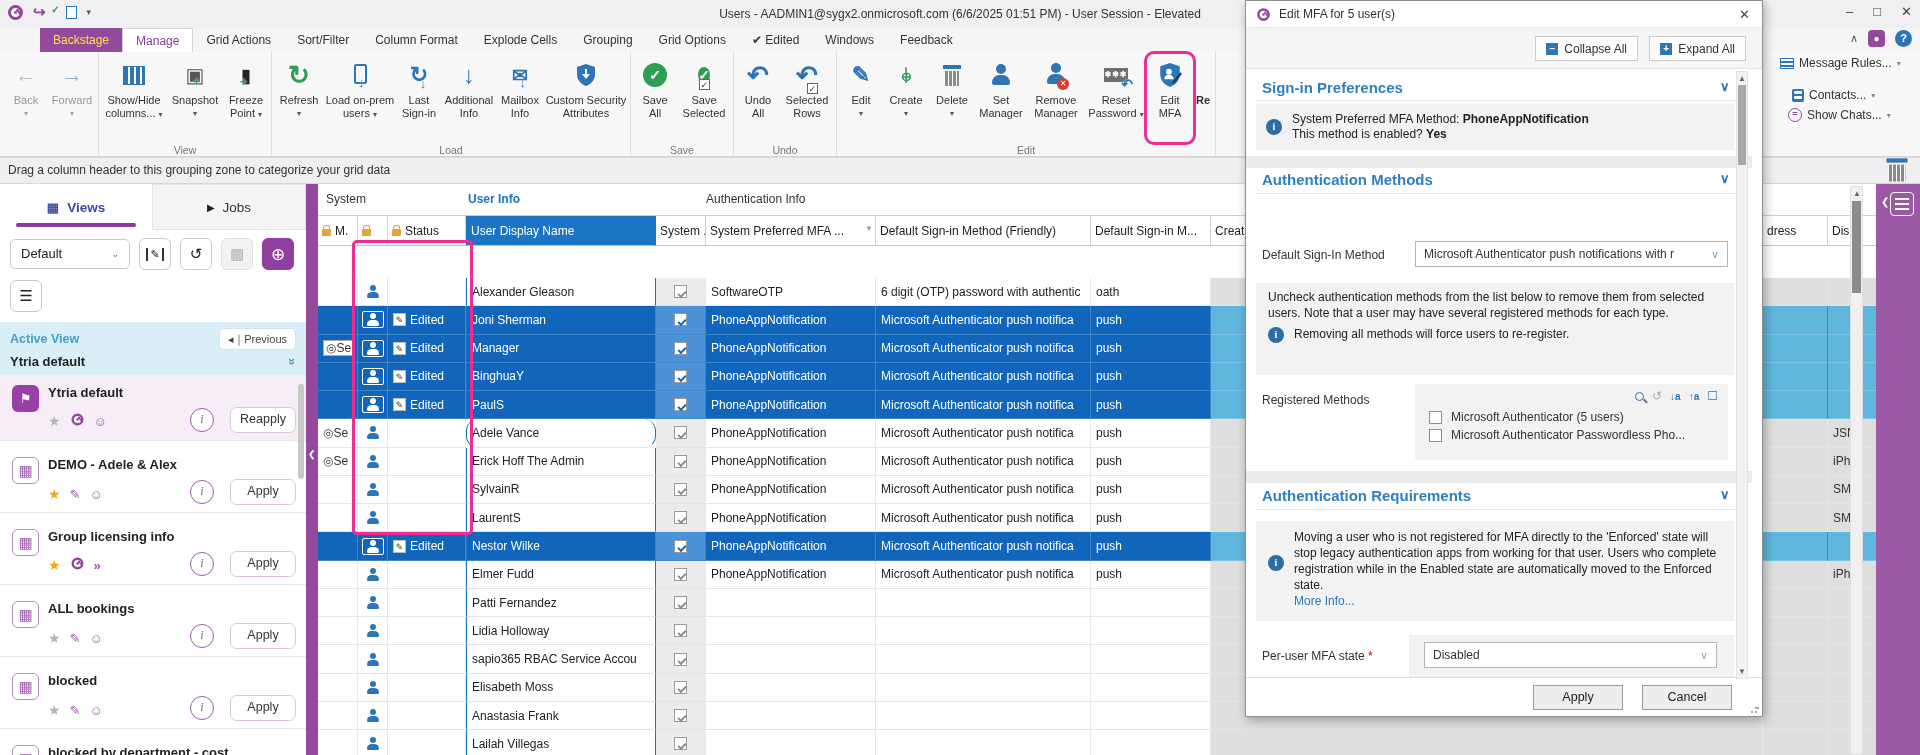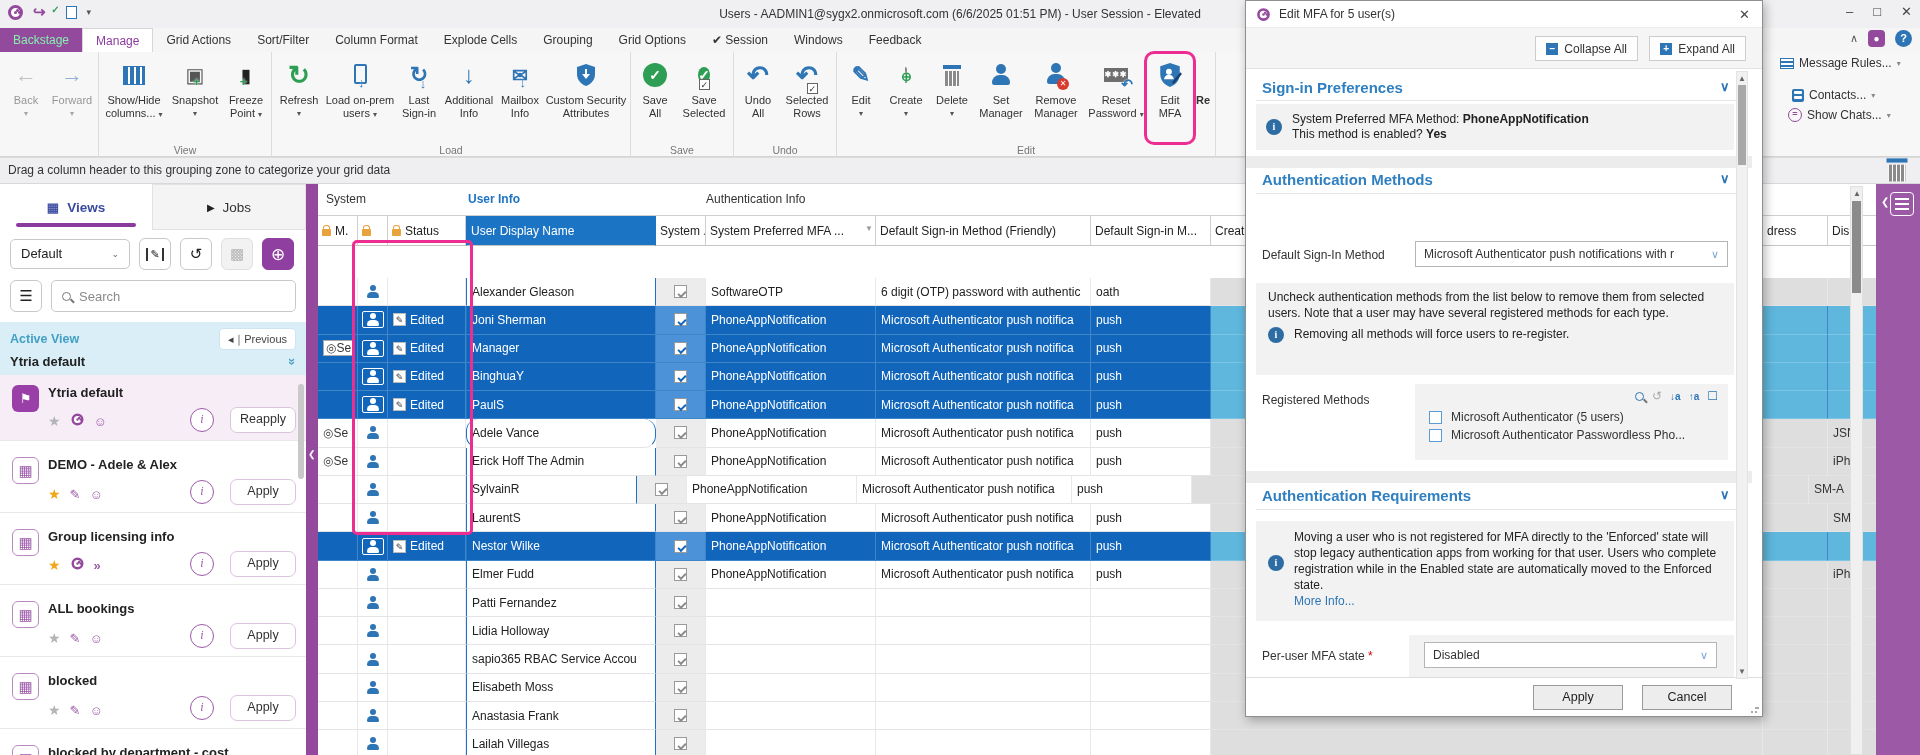--- a/index.html
+++ b/index.html
@@ -23,21 +23,21 @@
 #wbtns { top:4px; right:8px; display:flex; gap:20px; color:#444; font-size:13px; }
 #wbtns span{ cursor:default; }
 #helpr { top:30px; right:8px; display:flex; gap:10px; align-items:center; }
 .chev-up { color:#555; font-size:11px; }
 .pbadge { display:inline-block; width:17px; height:17px; border-radius:4px; background:#93499c; color:#fff; text-align:center; line-height:17px; font-size:10px; }
 .qmark { display:inline-block; width:17px; height:17px; border-radius:50%; background:#2e75b6; color:#fff; text-align:center; line-height:17px; font-size:11px; font-weight:bold; }
 
 
 #tabs { left:0; top:28px; height:24px; width:1260px; display:flex; }
 .tab { padding:0 13px; line-height:24px; font-size:12px; color:#333; white-space:nowrap; }
-.tab.backstage { background:#93499c; color:#86efac; }
+.tab.backstage { background:#93499c; color:#fde047;margin-left:40px; }
 .tab.active { background:#fff; color:#8b3a9e; border:1px solid #d6d6d6; border-bottom:none; }
 
 
 #ribbon { left:0; top:52px; width:1920px; height:105px; background:#f8f7f8; border-bottom:1px solid #d4d4d4; }
 #ribbon-groups { display:flex; height:105px; align-items:stretch; padding-left:2px; }
 .rgroup { position:relative; border-right:1px solid #ddd; padding:2px 2px 14px 2px; display:flex; }
 .rbtns { display:flex; align-items:flex-start; }
 .rglabel { position:absolute; bottom:1px; left:0; right:0; text-align:center; font-size:10.5px; color:#777; }
 .rbtn { text-align:center; padding-top:5px; height:88px; position:relative; }
 .rbtn.highlight { box-shadow:0 0 0 3px #ee2d92; border-radius:7px; }
@@ -220,21 +220,21 @@
 
   <div class="abs" id="tabs">
       <span class="tab backstage">Backstage</span>
       <span class="tab active">Manage</span>
       <span class="tab">Grid Actions</span>
       <span class="tab">Sort/Filter</span>
       <span class="tab">Column Format</span>
       <span class="tab">Explode Cells</span>
       <span class="tab">Grouping</span>
       <span class="tab">Grid Options</span>
-      <span class="tab">✔ Session</span>
+      <span class="tab">✔ Edited</span>
       <span class="tab">Windows</span>
       <span class="tab">Feedback</span>
     </div>
 
   <div class="abs" id="ribbon">
     <div id="ribbon-groups">
         <div class="rgroup">
           <div class="rbtns">
             <div class="rbtn disabled" style="width: 44px;">
               <div class="ric">
@@ -440,24 +440,20 @@
         </div>
       <div class="sqbtn">
           <span style="border-left:2px solid #333;border-right:2px solid #333;padding:0 2px;font-size:11px">✎</span>
         </div>
       <div class="sqbtn">↺</div>
       <div class="sqbtn disabled">▩</div>
       <div class="sqbtn purple">⊕</div>
     </div>
     <div class="sbrow2">
       <div class="sqbtn">☰</div>
-      <div class="searchbox">
-          <span class="mag"></span>
-          <span>Search</span>
-        </div>
     </div>
     <div class="avbar">
       <span class="avlabel">Active View</span>
       <span class="prevbtn">◂｜<span>Previous</span></span>
     </div>
     <div class="avname">
       <span>Ytria default</span>
       <span class="dblchev">»</span>
     </div>
     <div id="sb-cards">
@@ -788,21 +784,21 @@
           <div class="gcell graycol" style="width: 89px; flex: 0 0 auto;">
             <span>iPhon</span>
           </div>
         </div>
         <div class="grow">
           <div class="gcell" style="width: 40px; flex: 0 0 auto;"></div>
           <div class="gcell" style="width: 30px; flex: 0 0 auto; justify-content: center;">
             <span class="gp"></span>
           </div>
           <div class="gcell" style="width: 78px; flex: 0 0 auto;"></div>
-          <div class="gcell namecol" style="width: 171px; flex: 0 0 auto;">
+          <div class="gcell namecol" style="width: 190px; flex: 0 0 auto;">
             <span>SylvainR</span>
           </div>
           <div class="gcell ckcol" style="width: 50px; flex: 0 0 auto;">
             <span class="cbx"></span>
           </div>
           <div class="gcell" style="width: 170px; flex: 0 0 auto;">
             <span>PhoneAppNotification</span>
           </div>
           <div class="gcell" style="width: 215px; flex: 0 0 auto;">
             <span>Microsoft Authenticator push notifica</span>

